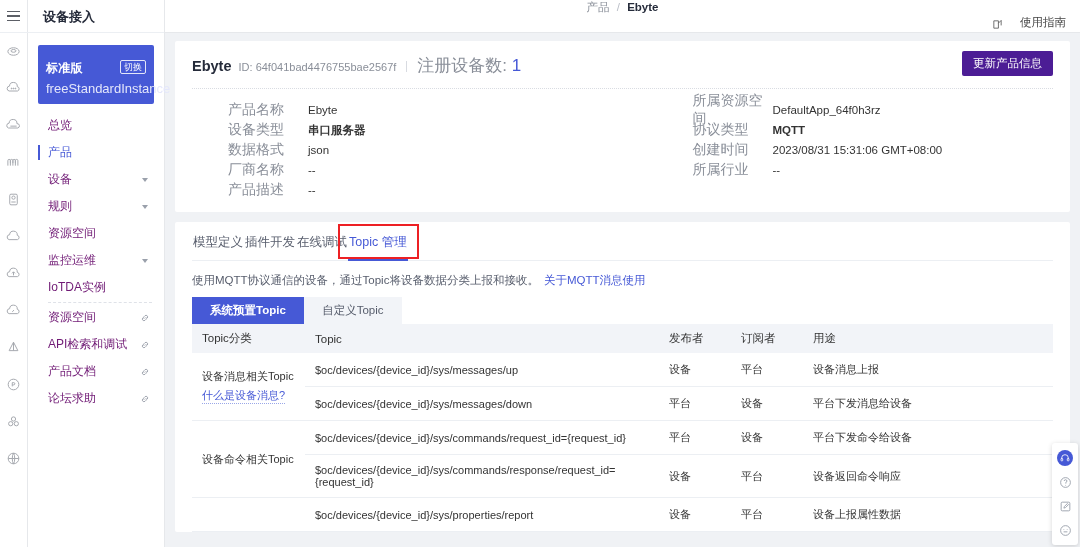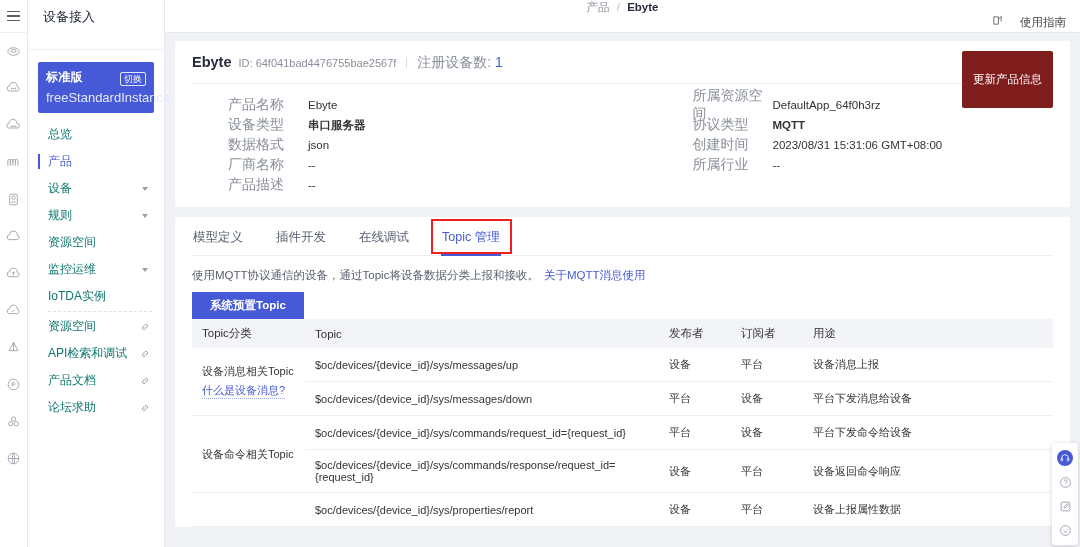--- a/index.html
+++ b/index.html
@@ -31,40 +31,40 @@
     color: #a7aab0; cursor: pointer;
   }
   .rail-icon svg { width: 15px; height: 15px; display: block; }
 
   
   .sidebar {
     position: absolute; left: 28px; top: 0; width: 137px; height: 547px;
     background: #fff; border-right: 1px solid #e6e8eb;
   }
   .sidebar-title {
-    height: 50px; line-height: 33px; padding-left: 15px;
-    font-size: 13px; font-weight: normal; color: #252b3a;
+    height: 33px; line-height: 33px; padding-left: 15px;
+    font-size: 13px; font-weight: bold; color: #252b3a;
     border-bottom: 1px solid #eceff3;
   }
   .sb-inner { padding: 12px 10px 0 10px; }
   .version-card {
     background: #4659d6; border-radius: 2px; color: #fff;
     padding: 7px 8px 8px 8px; margin-bottom: 8px; cursor: pointer;
   }
-  .version-row { display: flex; align-items: flex-end; justify-content: space-between; }
+  .version-row { display: flex; align-items: flex-start; justify-content: space-between; margin-top: 8px; }
   .version-name { font-size: 12px; font-weight: bold; letter-spacing: .3px; }
   .version-switch {
     font-size: 9px; border: 1px solid rgba(255,255,255,.85);
     padding: 0 3px; line-height: 12px; border-radius: 2px; cursor: pointer;
   }
   .version-sub { font-size: 13px; margin-top: 4px; color: #e4e7fb; }
 
   .nav-item {
     position: relative; height: 27px; line-height: 27px;
-    padding-left: 10px; font-size: 12px; color: #0f766e; cursor: pointer;
+    padding-left: 10px; font-size: 12px; color: #701a75; cursor: pointer;
     display: flex; align-items: center;
   }
   .nav-item .nav-label { flex: 1 1 auto; }
   .nav-item.active { color: #4659d6; font-weight: normal; }
   .nav-item.active::before {
     content: ""; position: absolute; left: 0; top: 6px;
     width: 2px; height: 15px; background: #4659d6;
   }
   .caret {
     width: 0; height: 0; margin-right: 6px;
@@ -78,55 +78,55 @@
   
   .topbar {
     position: absolute; left: 165px; top: 0; width: 915px; height: 33px;
     background: #fff; border-bottom: 1px solid #e6e8eb;
     display: flex; align-items: center; padding: 0 14px; flex-direction: column;
   }
   .crumb { font-size: 11.5px; color: #8a8f99; }
   .crumb .sep { margin: 0 4px; color: #b9bdc6; }
   .crumb .cur { color: #252b3a; font-weight: bold; }
   .guide {
-    margin-left: auto; display: flex; align-items: flex-start; gap: 17px;
+    margin-left: auto; display: flex; align-items: flex-end; gap: 17px;
     font-size: 11.5px; color: #444; cursor: pointer;
   }
   .guide svg { width: 11px; height: 11px; display: block; color:#555; }
 
   
   .content { position: absolute; left: 165px; top: 33px; width: 915px; height: 514px; padding: 8px 10px 0 10px; }
 
   .card { background: #fff; border-radius: 2px; }
 
   .card-info { padding: 13px 17px 12px 17px; position: relative; }
   .prod-head { display: flex; align-items: baseline; }
   .prod-name { font-size: 14.5px; font-weight: bold; color: #252b3a; }
   .prod-id { font-size: 11px; color: #8a8f99; margin-left: 7px; }
   .vbar { display:inline-block; width:1px; height:11px; background:#d8dbe1; margin: 0 10px; position: relative; top: 1px;}
-  .prod-reg { font-size: 14px; color: #8a8f99; }
+  .prod-reg { font-size: 17px; color: #8a8f99; }
   .prod-reg b { color: #4659d6; font-weight: normal; }
   .btn-update {
     position: absolute; right: 17px; top: 10px;
-    background: #7f1d1d; color: #fff; font-size: 11.5px;
-    border: none; border-radius: 2px; padding: 21px 11px; cursor: pointer;
+    background: #4c1d95; color: #fff; font-size: 11.5px;
+    border: none; border-radius: 2px; padding: 5px 11px; cursor: pointer;
   }
   .dotted { border-top: 1px dotted #d9dce2; margin: 11px 0 0 0; }
 
   .grid { display: flex; padding-top: 11px; }
   .col { width: 50%; }
   .col.right { padding-left: 34px; }
   .frow { display: flex; height: 20px; align-items: center; }
   .flabel { width: 80px; font-size: 14px; color: #8a8f99; margin-left: 36px; }
   .fval { font-size: 11.5px; color: #333; }
   .fval.bold { font-weight: bold; }
 
   
   .card-tabs { margin-top: 10px; padding: 0 17px 0 17px; }
-  .tabs { display: flex; gap: 31px; border-bottom: 1px solid #eceff3; position: relative; }
+  .tabs { display: flex; border-bottom: 1px solid #eceff3; position: relative; }
   .tab {
     font-size: 12.5px; color: #575d6c; padding: 12px 1px 9px 1px;
     cursor: pointer; position: relative;
   }
   .tab.active { color: #4659d6; }
   .tab.active::after {
     content: ""; position: absolute; left: 0; right: 0; bottom: -1px;
     height: 2px; background: #4659d6;
   }
   .redbox {
@@ -432,20 +432,21 @@
           <div class="tab">在线调试</div>
           <div class="tab active">Topic 管理<div class="redbox"></div></div>
         </div>
 
       <div class="desc">
         <span>使用MQTT协议通信的设备，通过Topic将设备数据分类上报和接收。</span><a>关于MQTT消息使用</a>
       </div>
 
       <div class="seg" id="seg-list">
           <div class="seg-btn on">系统预置Topic</div>
+          <div class="seg-btn">自定义Topic</div>
         </div>
 
 
       <table>
         <thead>
           <tr>
             <th class="c1">Topic分类</th>
             <th class="c2">Topic</th>
             <th class="c3">发布者</th>
             <th class="c4">订阅者</th>

